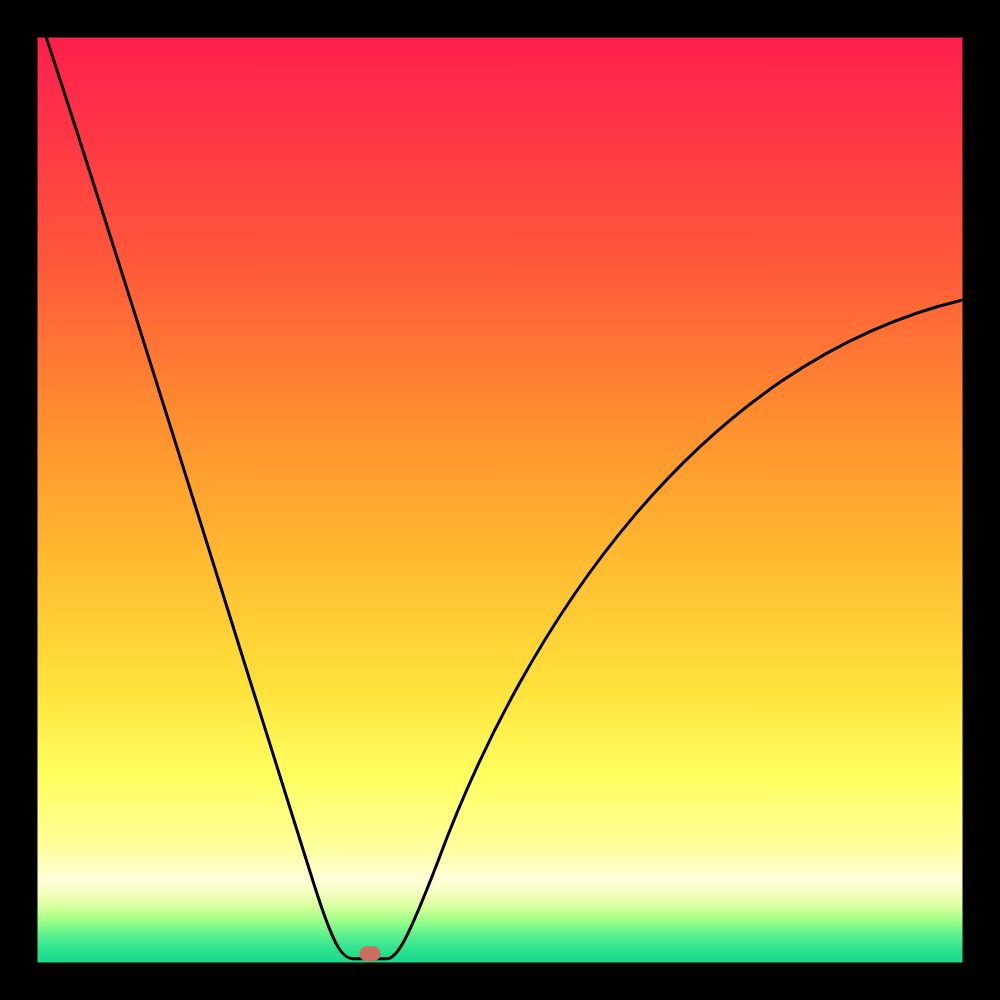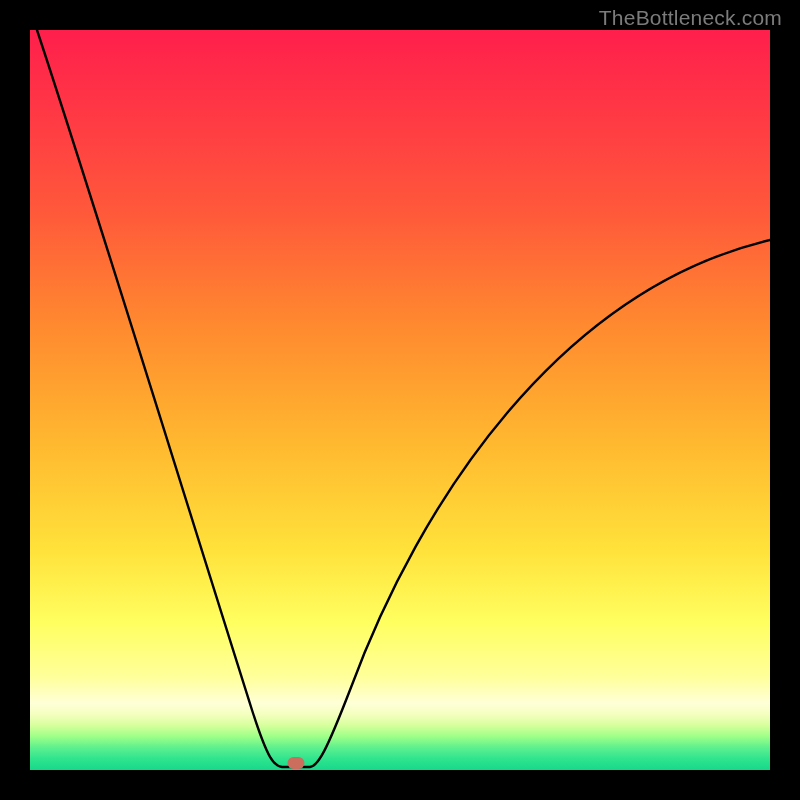--- a/index.html
+++ b/index.html
@@ -65,21 +65,20 @@
     color: #7b7b7b;
     font-size: 21px;
     letter-spacing: 0.2px;
     font-weight: 500;
   }
 </style>
 </head>
 <body>
 
 <div class="frame">
-  <div class="watermark">TheBottleneck.com</div>
 
   <div class="plot">
     <svg class="curve" viewBox="0 0 740 740" preserveAspectRatio="none">
       <path fill="none" stroke="#000" stroke-width="2.4" stroke-linecap="round" stroke-linejoin="round" d="M 7 0 C 60 160, 140 420, 222 680 C 238 730, 244 736, 252 737 L 280 737 C 288 736, 296 722, 320 660 C 390 470, 530 260, 740 210"></path>
     </svg>
 
     <div class="marker" style="left: 36%; top: 99%; background: rgb(204, 110, 94);"></div>
   </div>
 </div>
 

